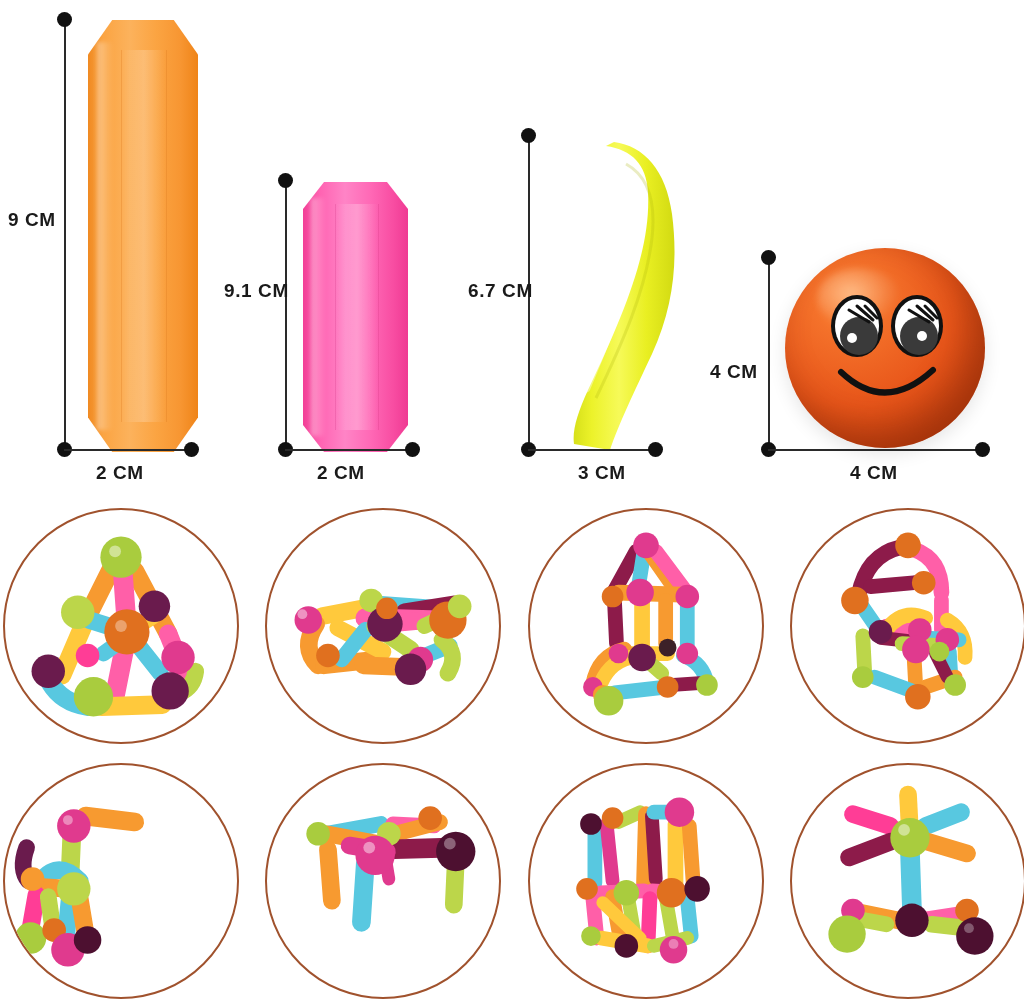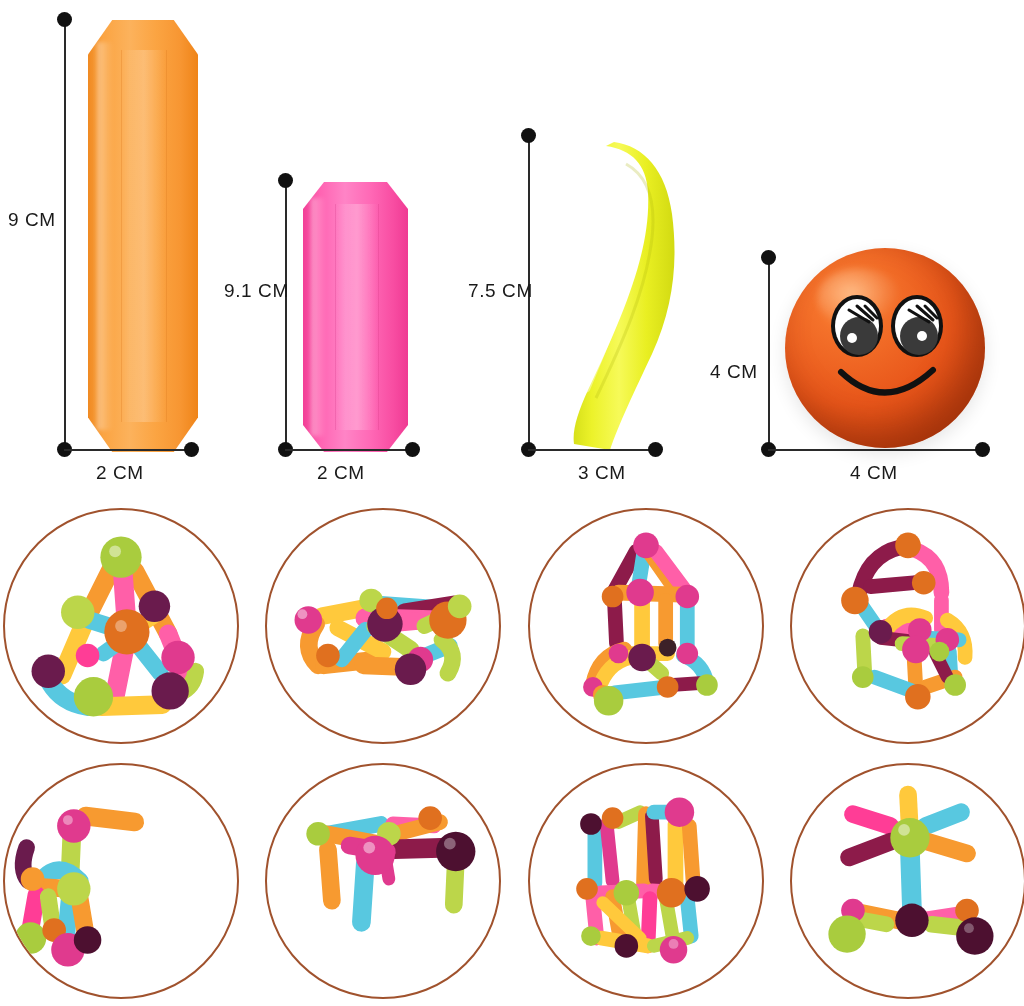--- a/index.html
+++ b/index.html
@@ -12,21 +12,21 @@
   }
   #stage{position:absolute;left:0;top:0;width:1024px;height:1006px;}
 
   
   .dot{position:absolute;width:15px;height:15px;border-radius:50%;background:#111111;}
   .vline{position:absolute;width:2px;background:#2a2a2a;}
   .hline{position:absolute;height:2px;background:#2a2a2a;}
   .dim-label{
     position:absolute;
     font-size:19px;
-    font-weight:400;
+    font-weight:700;
     letter-spacing:0.6px;
     color:#1a1a1a;
     white-space:nowrap;
     font-family:"Liberation Sans", sans-serif;
   }
 
   
   .product{position:absolute;}
 
   
@@ -153,21 +153,21 @@
                L 62 310 C 70 286 86 252 104 214 C 126 166 130 120 124 74 C 118 30 96 6 66 2 Z" fill="url(#ygrad)"></path>
       <path d="M 66 30 C 86 38 92 58 90 86 C 86 136 62 190 38 248" fill="none" stroke="rgba(255,255,255,0.40)" stroke-width="9" stroke-linecap="round"></path>
       <path d="M 78 24 C 100 36 108 62 104 98 C 98 150 74 204 48 258" fill="none" stroke="rgba(170,180,10,0.25)" stroke-width="3"></path>
     </svg>
   </div>
   <div class="vline" style="left:528px;top:135px;height:314px;"></div>
   <div class="dot" style="left:521px;top:128px;"></div>
   <div class="dot" style="left:521px;top:442px;"></div>
   <div class="hline" style="left:528px;top:449px;width:128px;"></div>
   <div class="dot" style="left:648px;top:442px;"></div>
-  <div class="dim-label" style="left:468px;top:280px;">7.5 CM</div>
+  <div class="dim-label" style="left:468px;top:280px;">6.7 CM</div>
   <div class="dim-label" style="left:578px;top:462px;">3 CM</div>
 
   <div class="product ball">
     <div class="hl"></div>
     <svg width="200" height="200" viewBox="0 0 200 200">
 
       <ellipse cx="72" cy="78" rx="26" ry="31" fill="#111111"></ellipse>
       <ellipse cx="72" cy="78" rx="22" ry="27" fill="#ffffff"></ellipse>
       <ellipse cx="74" cy="88" rx="19" ry="19" fill="#3a3a3a"></ellipse>
       <circle cx="67" cy="90" r="5" fill="#ffffff"></circle>

